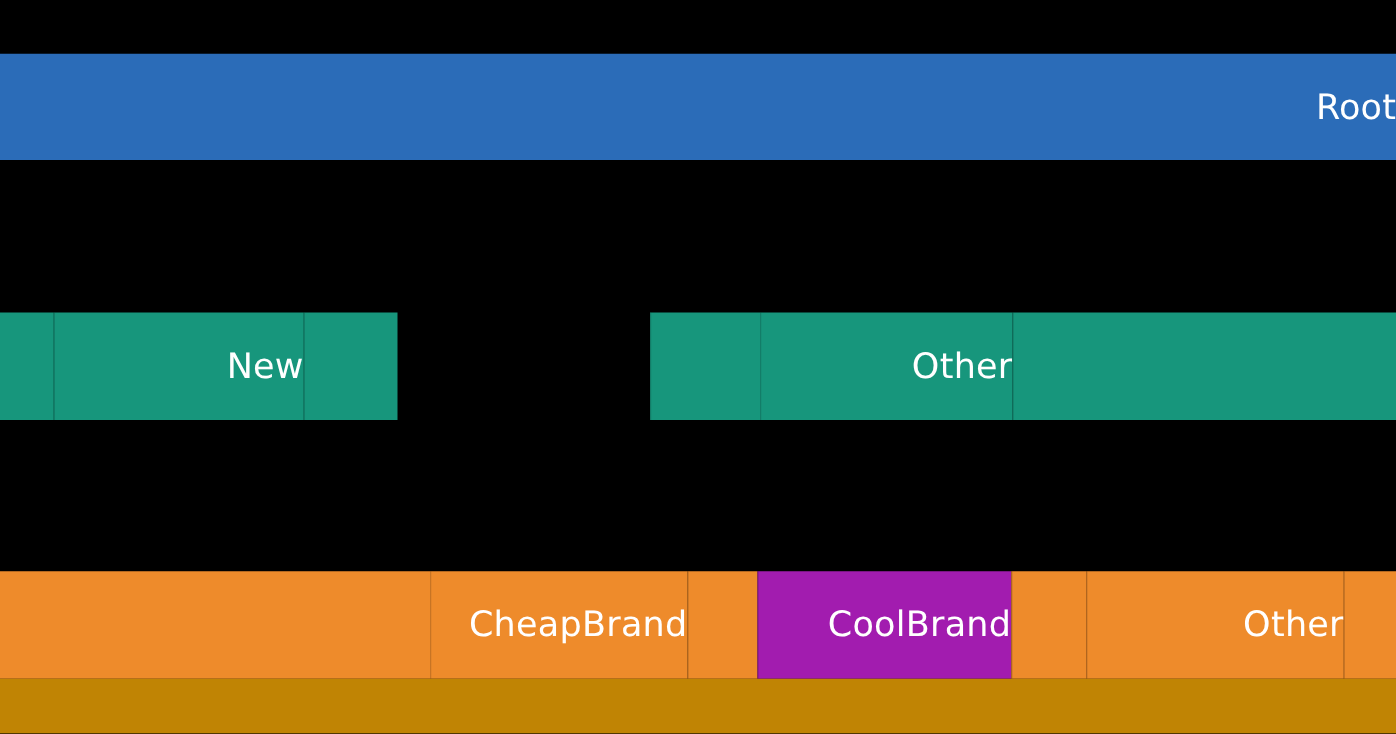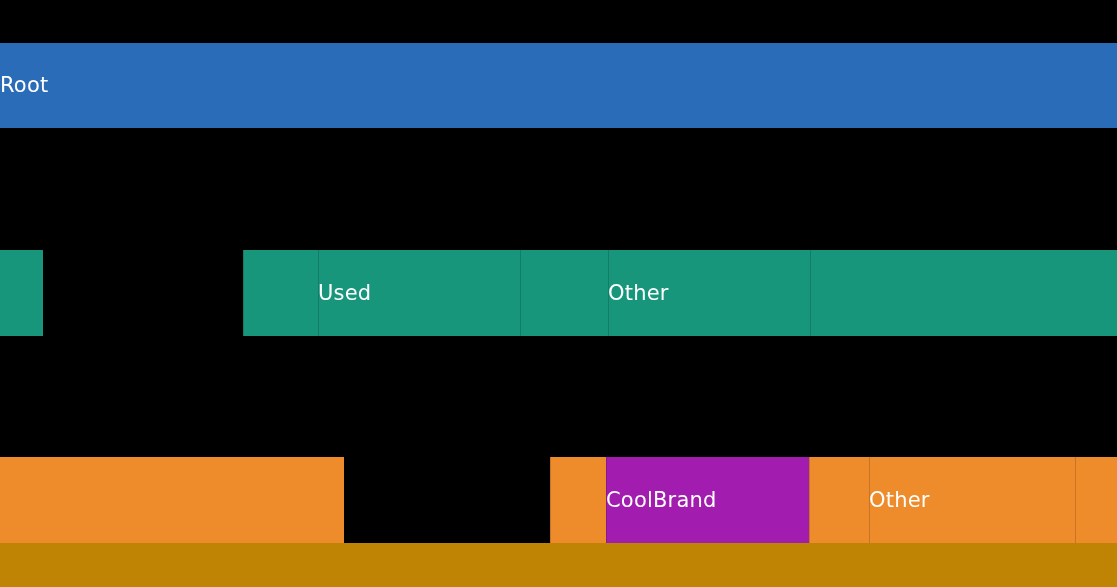--- a/index.html
+++ b/index.html
@@ -23,24 +23,24 @@
     left: 0;
     width: 1117px;
   }
   .node {
     position: absolute;
     top: 0;
     height: 100%;
     box-sizing: border-box;
     display: flex;
     align-items: center;
-    justify-content: flex-start;
+    justify-content: flex-end;
     overflow: hidden;
     color: #ffffff;
-    font-size: 21px;
+    font-size: 28px;
     line-height: 1;
     letter-spacing: 0.2px;
     white-space: nowrap;
   }
   .node.blue   { background: #2b6cb8; }
   .node.green  { background: #17967c; }
   .node.orange { background: #ee8b2b; }
   .node.gold   { background: #c08404; }
 
   
@@ -62,32 +62,35 @@
 <body>
 
 <div id="chart-root" style="width: 1117px; height: 587px; background: rgb(0, 0, 0);">
     <div class="level" style="top: 43px; height: 85px; width: 1117px;">
       <div class="node blue" style="left: 0px; width: 1117px; background: rgb(43, 108, 184);">
         <span class="node-label">Root</span>
       </div>
     </div>
     <div class="level" style="top: 250px; height: 86px; width: 1117px;">
       <div class="node green" style="left: 0px; width: 43px; background: rgb(23, 150, 124);"></div>
+      <div class="node green sep-left" style="left: 43px; width: 200px; background: rgb(23, 150, 124);">
+        <span class="node-label">New</span>
+      </div>
       <div class="node green sep-left" style="left: 243px; width: 75px; background: rgb(23, 150, 124);"></div>
-      <div class="node green sep-left" style="left: 318px; width: 202px; background: rgb(23, 150, 124);">
-        <span class="node-label">Used</span>
-      </div>
       <div class="node green sep-left" style="left: 520px; width: 88px; background: rgb(23, 150, 124);"></div>
       <div class="node green sep-left" style="left: 608px; width: 202px; background: rgb(23, 150, 124);">
         <span class="node-label">Other</span>
       </div>
       <div class="node green sep-left" style="left: 810px; width: 307px; background: rgb(23, 150, 124);"></div>
     </div>
     <div class="level" style="top: 457px; height: 86px; width: 1117px;">
       <div class="node orange" style="left: 0px; width: 344px; background: rgb(238, 139, 43);"></div>
+      <div class="node orange sep-left" style="left: 344px; width: 206px; background: rgb(238, 139, 43);">
+        <span class="node-label">CheapBrand</span>
+      </div>
       <div class="node orange sep-left" style="left: 550px; width: 56px; background: rgb(238, 139, 43);"></div>
       <div class="node orange sep-left" style="left: 606px; width: 203px; background: #a21caf;">
         <span class="node-label">CoolBrand</span>
       </div>
       <div class="node orange sep-left" style="left: 809px; width: 60px; background: rgb(238, 139, 43);"></div>
       <div class="node orange sep-left" style="left: 869px; width: 206px; background: rgb(238, 139, 43);">
         <span class="node-label">Other</span>
       </div>
       <div class="node orange sep-left" style="left: 1075px; width: 42px; background: rgb(238, 139, 43);"></div>
     </div>

